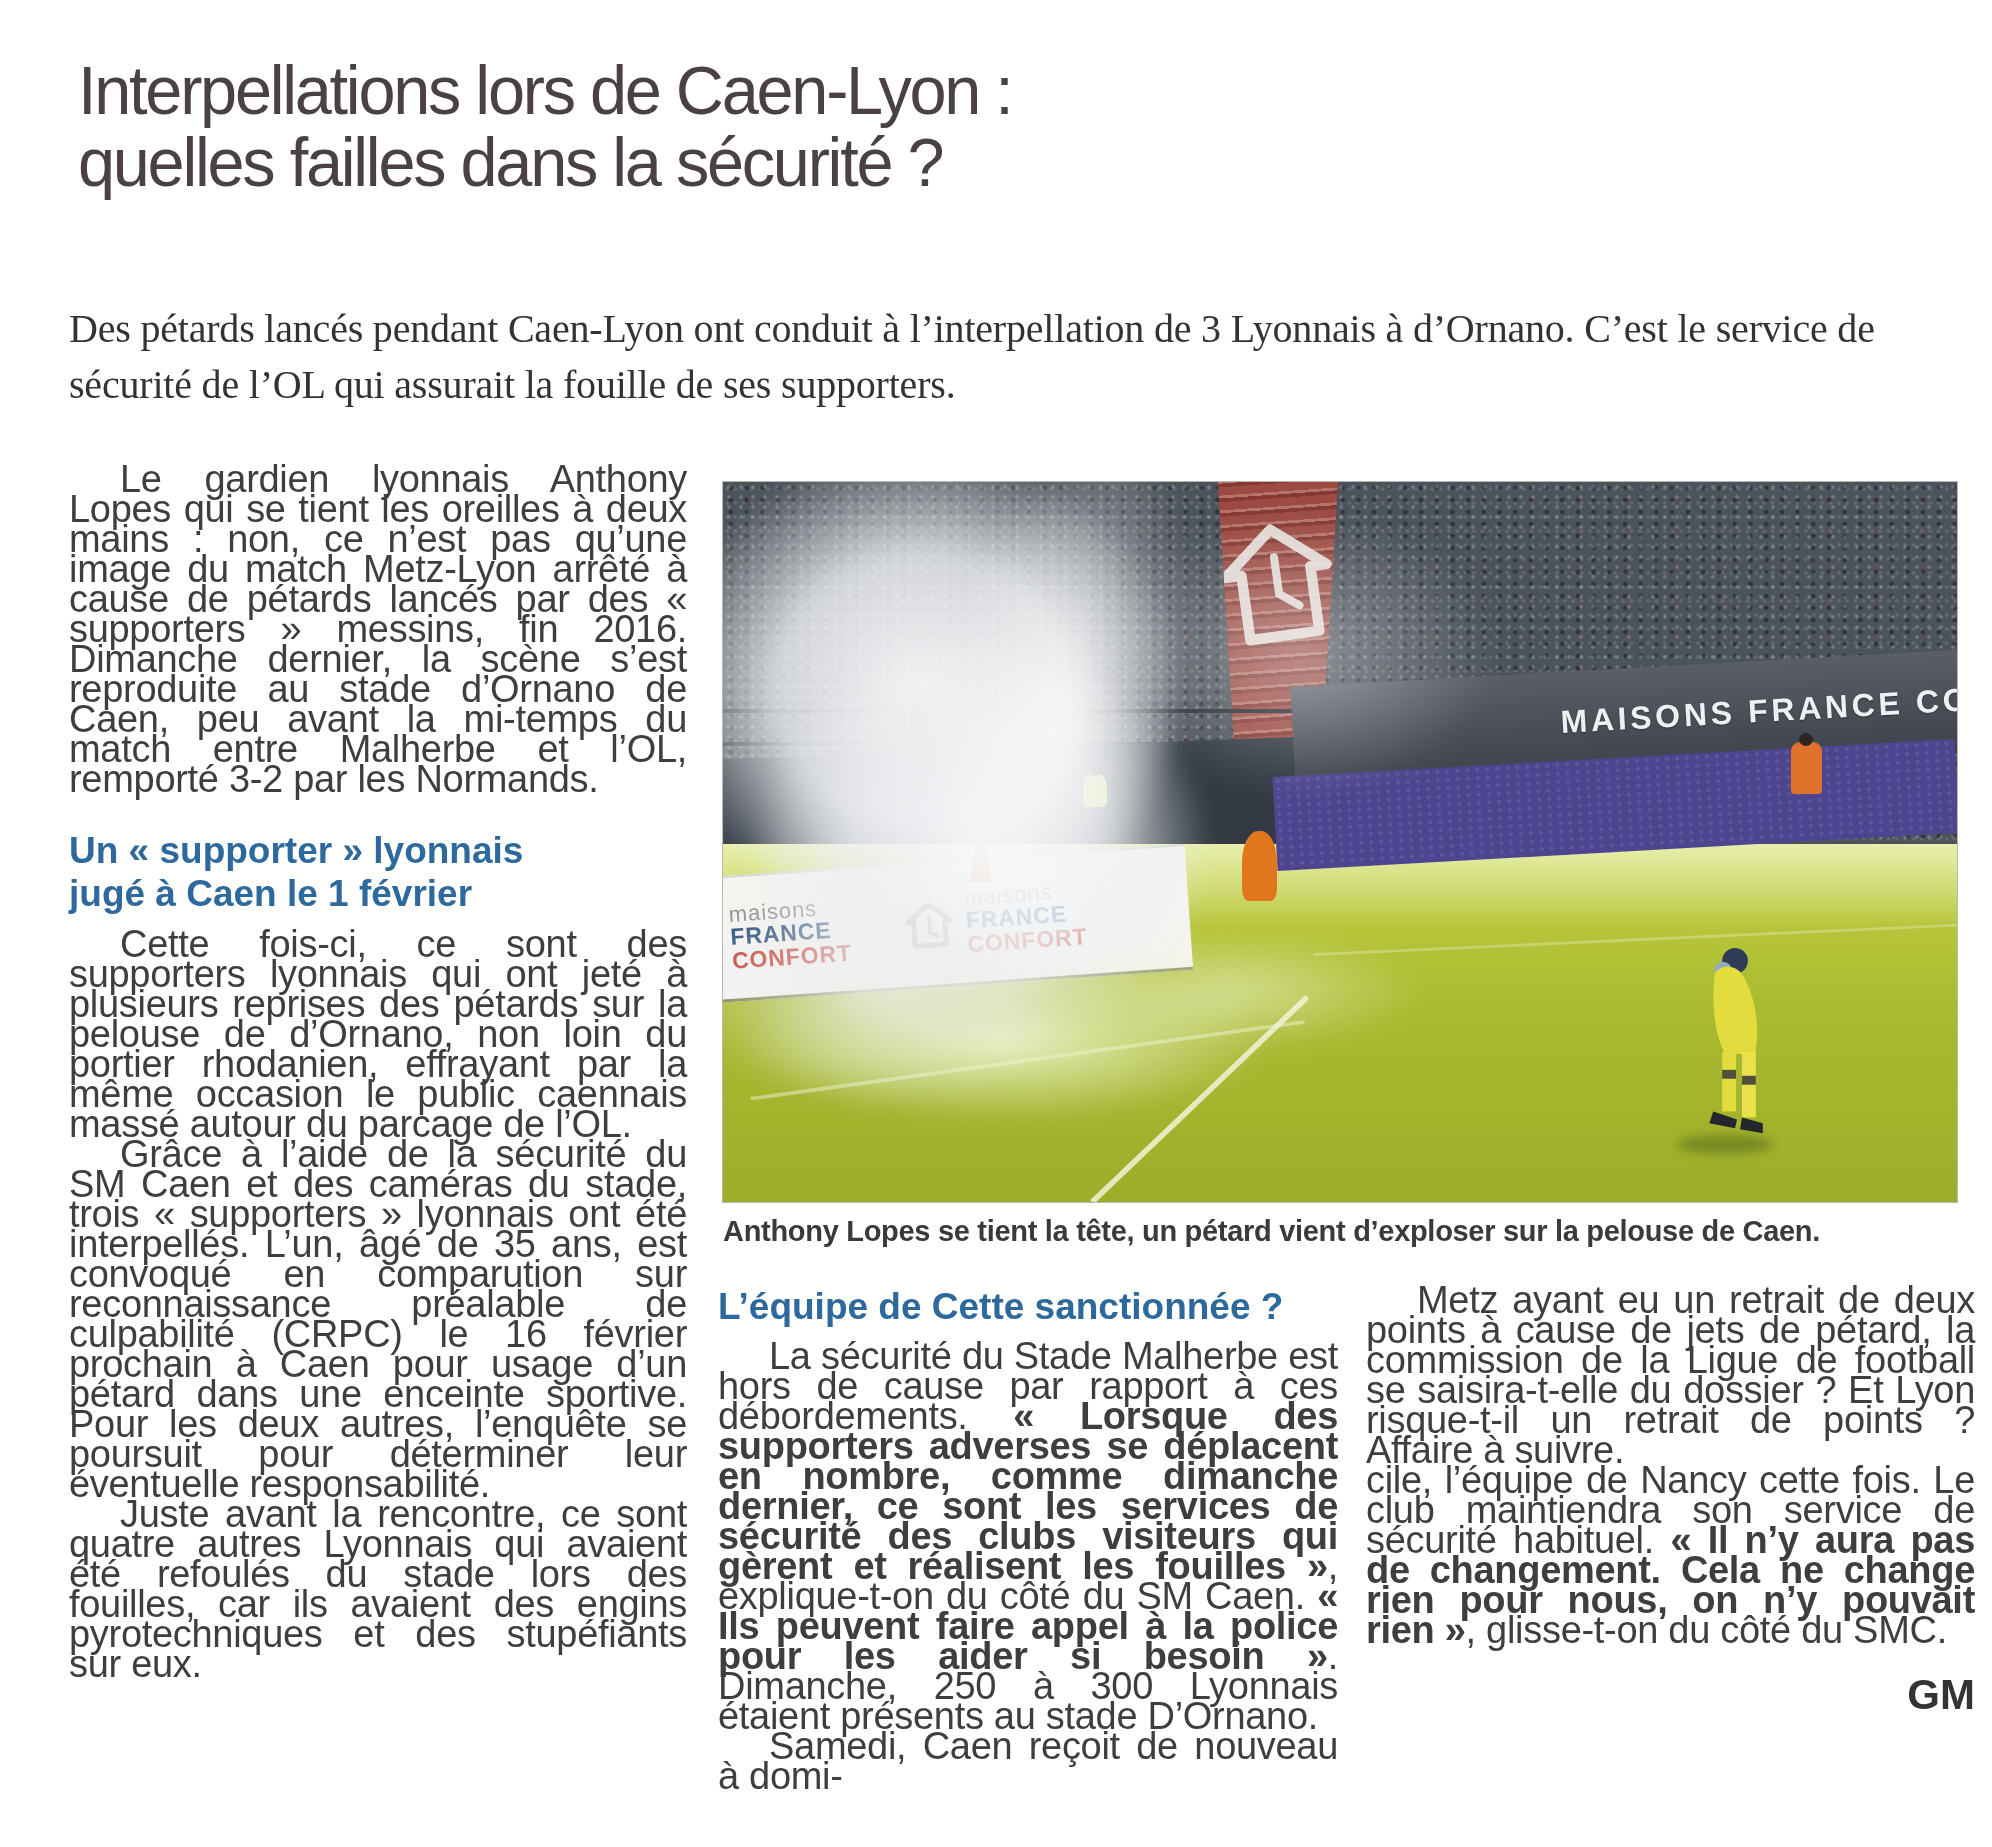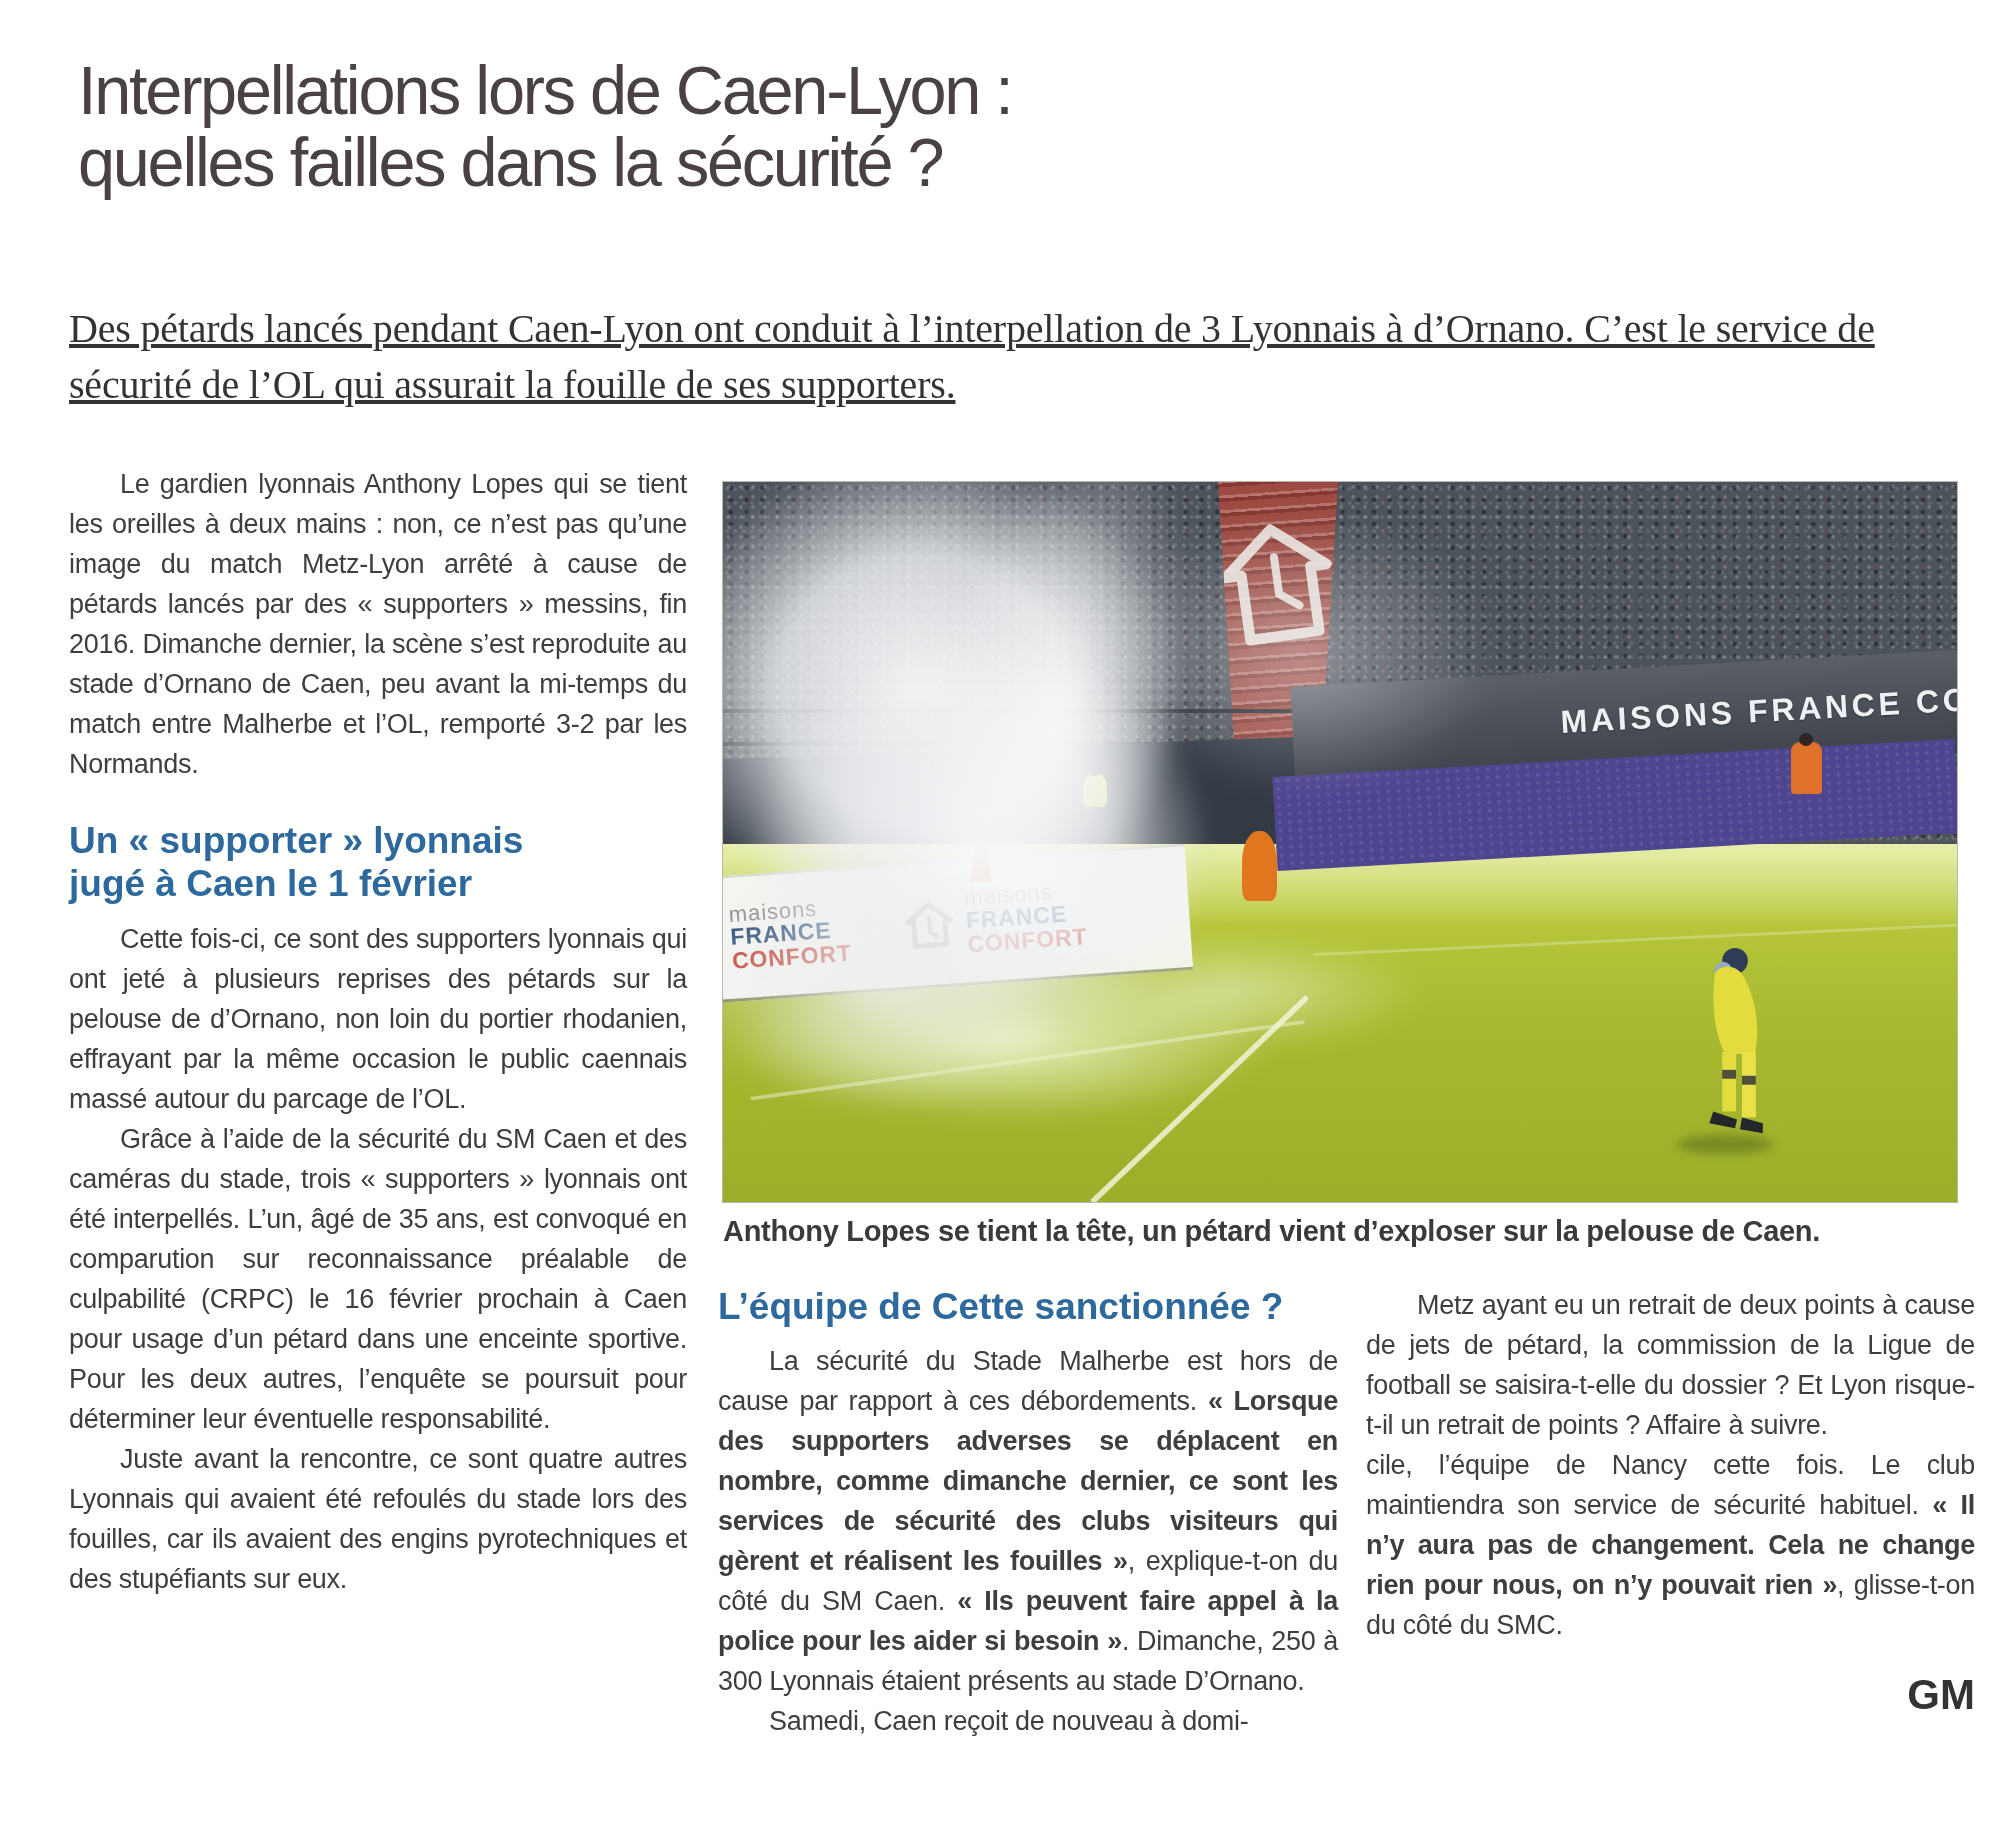--- a/index.html
+++ b/index.html
@@ -15,29 +15,29 @@
   .headline{
     position:absolute; left:69px; top:54px; width:1846px;
     font-size:68px; font-weight:normal; letter-spacing:-2.3px; line-height:1.06;
     color:var(--headline);
     margin-left:9px;
   }
   .headline .line{display:block; transform:scaleX(.98); transform-origin:left;}
   .lede{
     position:absolute; left:69px; top:301px; width:1864px;
     font-family:"Liberation Serif", serif; font-size:40px; line-height:1.40;
-    color:var(--lede_color); letter-spacing:-0.2px;text-decoration:underline;
+    color:var(--lede_color); letter-spacing:-0.2px;
   }
   
   .col{position:absolute; top:1285px;}
   .col1{left:69px;  top:464px; width:618px;}
   .col2{left:718px;  width:620px;}
   .col3{left:1366px; width:609px;}
   .body-p{
-    font-size:27px; line-height:40px; text-align:justify; text-indent:51px;
+    font-size:38px; line-height:30px; text-align:justify; text-indent:51px;
     color:var(--body); letter-spacing:-0.3px;
   }
   .body-p .b{font-weight:bold;}
   .body-p.noindent{text-indent:0;}
   .subhead{
     font-size:37px; font-weight:bold; color:var(--accent_blue);
     line-height:1.17; margin:35px 0 13px 0;
   }
   .subhead .shline{display:block;}
   .col > :first-child{margin-top:0;}

